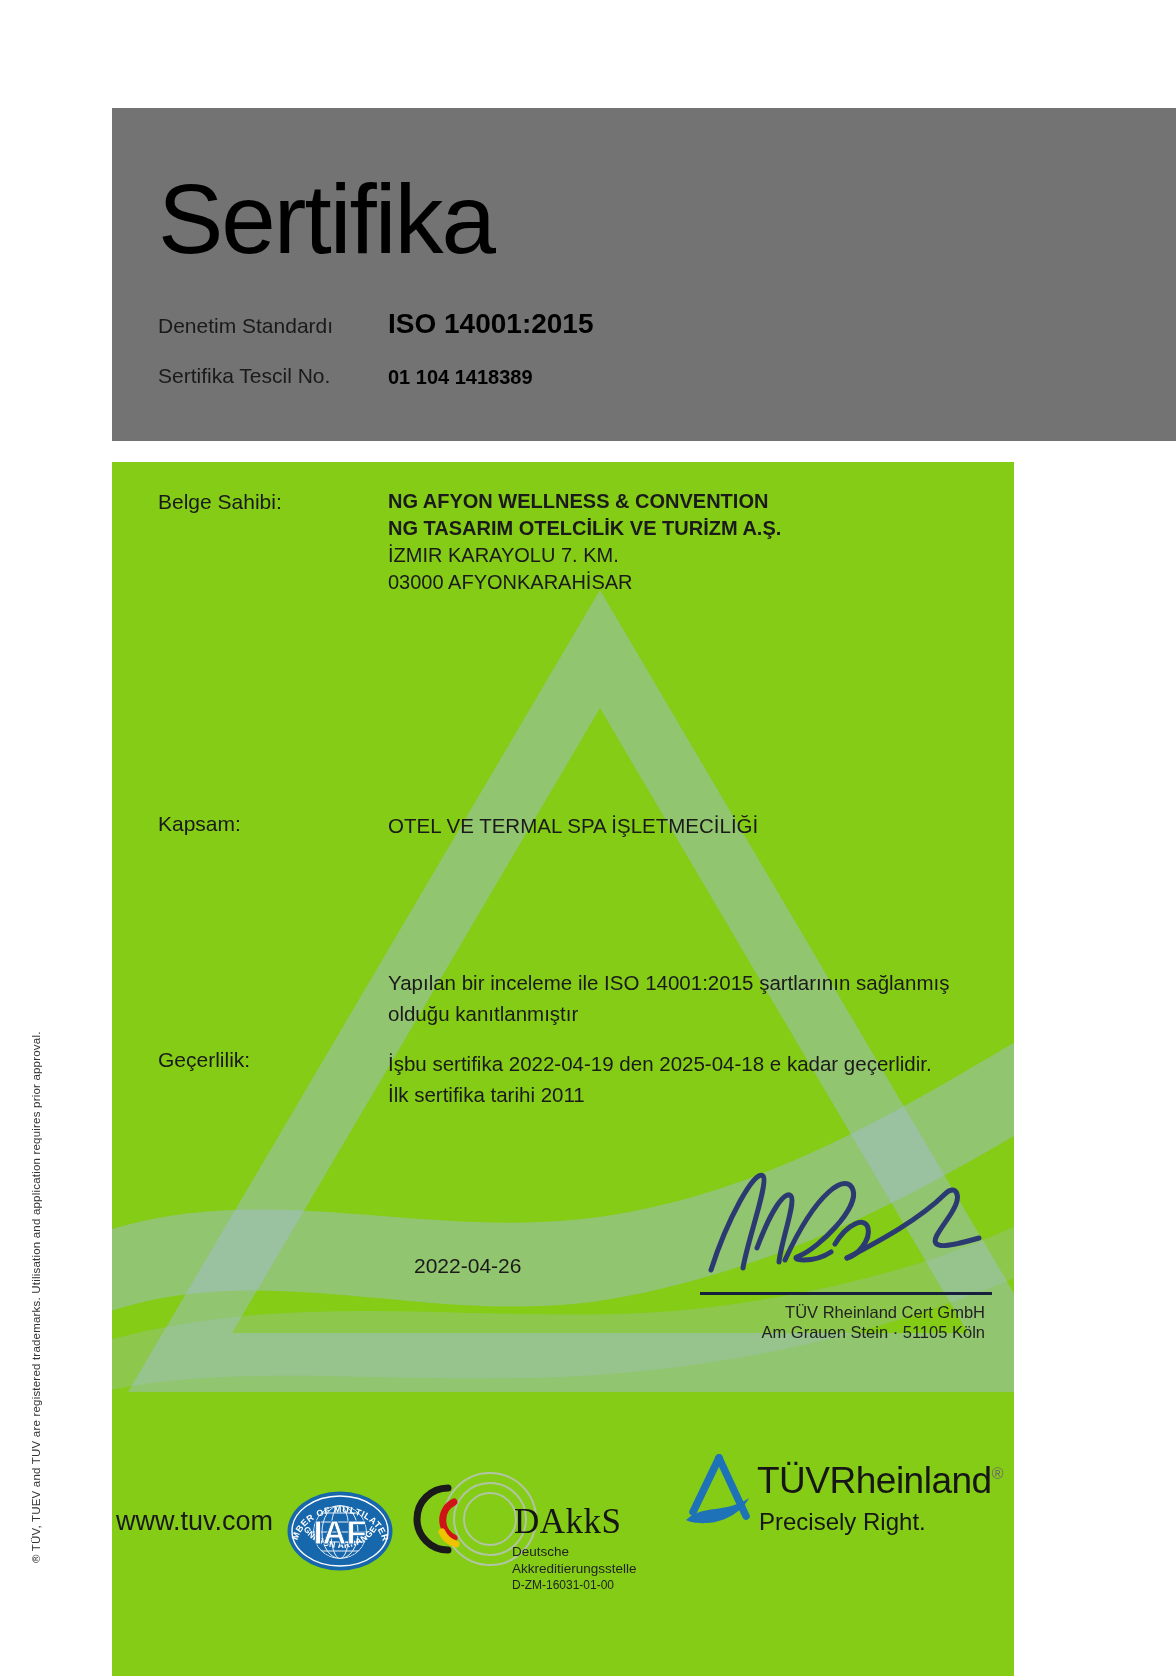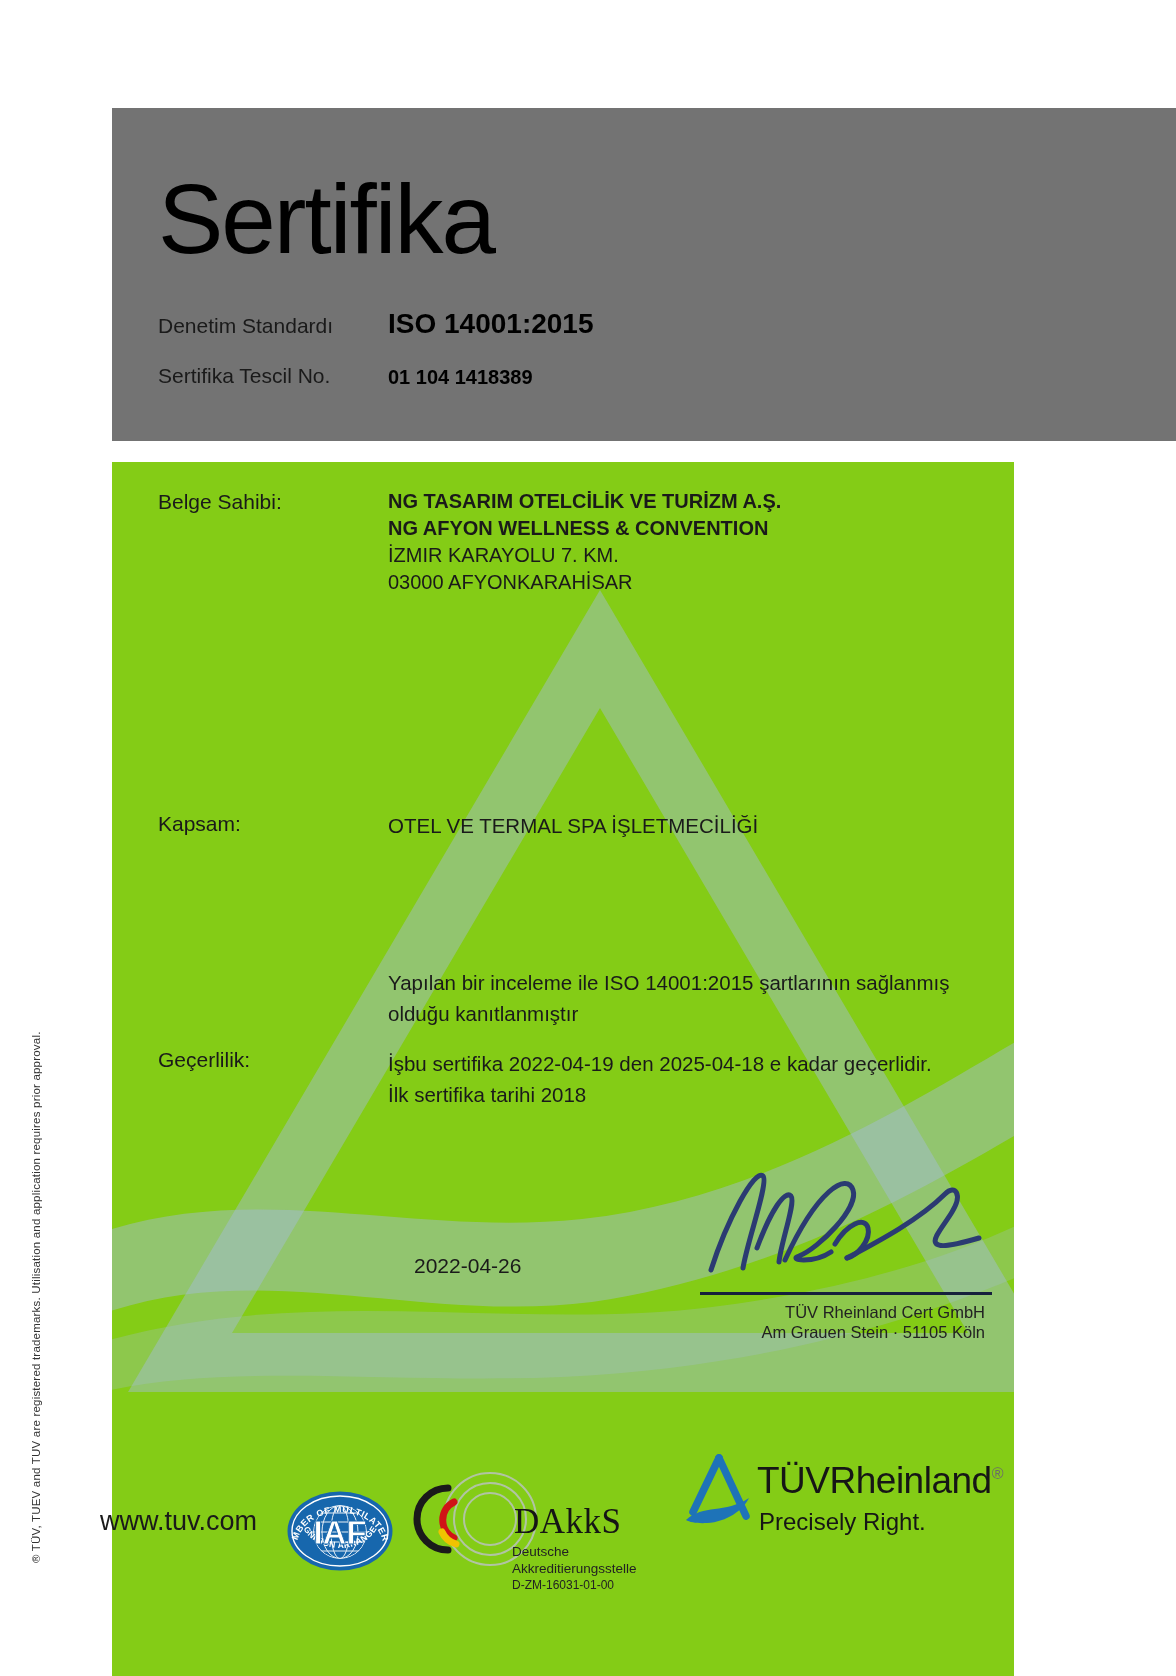--- a/index.html
+++ b/index.html
@@ -45,21 +45,21 @@
   .l-valid{top:586px;text-align:right;}
   .v-valid{top:586px;line-height:31px;font-size:20.5px;}
   .issue-date{position:absolute;left:302px;top:792px;font-size:21px;color:#1a1a1a;}
   .sig-wrap{position:absolute;left:585px;top:688px;width:295px;height:142px;}
   .sig-line{position:absolute;left:588px;top:830px;width:292px;height:2.5px;background:#16203c;}
   .issuer{
     position:absolute;left:555px;top:840px;width:318px;text-align:right;
     font-size:16.5px;line-height:20px;color:#222;
   }
   
-  .www{position:absolute;left:100px;top:1506px;font-size:27px;color:#1a1a1a;}
+  .www{position:absolute;left:116px;top:1506px;font-size:27px;color:#1a1a1a;}
   .iaf{position:absolute;left:287px;top:1491px;width:106px;height:80px;}
   .dakks{position:absolute;left:412px;top:1462px;width:230px;height:150px;}
   .dakks .mark{position:absolute;left:0;top:0;}
   .dakks .name{
     position:absolute;left:62px;top:40px;font-family:"Liberation Serif", serif;
     font-size:35px;color:#151515;letter-spacing:0.5px;margin-left:40px;
   }
   .dakks .small{position:absolute;left:100px;top:82px;font-size:13.5px;line-height:16.5px;color:#222;}
   .dakks .small .code{font-size:12px;}
   .tuvlogo{position:absolute;left:683px;top:1450px;width:330px;height:100px;}
@@ -87,38 +87,38 @@
   <div class="bodybox">
 
     <svg class="watermark" width="902" height="1016" viewBox="0 0 902 1016">
       <path fill="rgba(164,189,220,0.45)" fill-rule="evenodd" d="M488,128 L960,930 L16,930 Z M488,246 L856,871 L120,871 Z"></path>
       <path fill="rgba(164,189,220,0.45)" d="M-10,770 C150,718 300,775 470,757 C650,737 800,640 912,575 L912,668 C790,740 650,815 480,840 C310,862 150,795 -10,852 Z"></path>
       <path fill="rgba(164,189,220,0.28)" d="M-10,880 C200,820 400,870 600,845 C750,826 850,790 912,760 L912,812 C800,860 650,905 450,915 C280,922 120,900 -10,930 Z"></path>
     </svg>
 
     <div class="row-label l-holder">Belge Sahibi:</div>
     <div class="row-value holder">
+      <div class="bold">NG AFYON WELLNESS &amp; CONVENTION</div>
       <div class="bold">NG TASARIM OTELCİLİK VE TURİZM A.Ş.</div>
-      <div class="bold">NG AFYON WELLNESS &amp; CONVENTION</div>
       <div>İZMIR KARAYOLU 7. KM.</div>
       <div>03000 AFYONKARAHİSAR</div>
     </div>
 
     <div class="row-label l-scope">Kapsam:</div>
     <div class="row-value v-scope">OTEL VE TERMAL SPA İŞLETMECİLİĞİ</div>
 
     <div class="row-value statement">
       <div>Yapılan bir inceleme ile ISO 14001:2015 şartlarının sağlanmış</div>
       <div>olduğu kanıtlanmıştır</div>
     </div>
 
     <div class="row-label l-valid">Geçerlilik:</div>
     <div class="row-value v-valid">
       <div>İşbu sertifika 2022-04-19 den 2025-04-18 e kadar geçerlidir.</div>
-      <div>İlk sertifika tarihi 2018</div>
+      <div>İlk sertifika tarihi 2011</div>
     </div>
 
     <div class="issue-date">2022-04-26</div>
 
     <div class="sig-wrap">
       <svg width="295" height="142" viewBox="0 0 295 142">
         <g fill="none" stroke="#2b3b72" stroke-width="5" stroke-linecap="round">
           <path d="M14,120 C30,70 58,18 66,26 C72,32 50,92 46,118"></path>
           <path d="M60,98 C74,60 88,40 94,46 C99,52 84,92 82,112"></path>
           <path d="M88,110 C120,40 150,22 156,40 C162,58 122,98 102,106 C90,110 116,114 134,102"></path>

